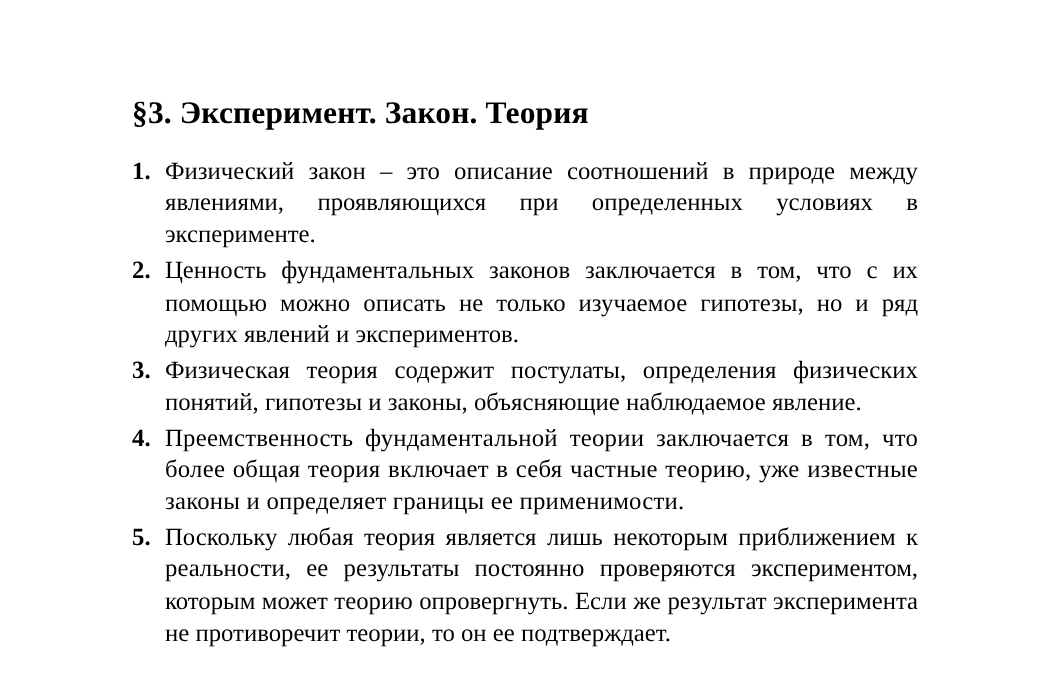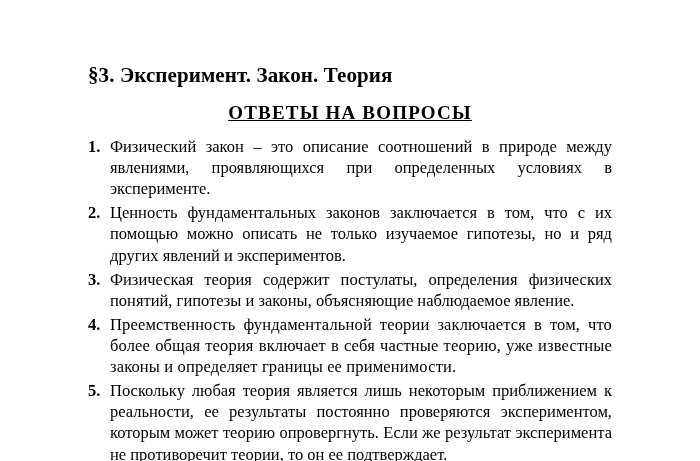--- a/index.html
+++ b/index.html
@@ -68,21 +68,20 @@
     font-family: Liberation Serif, serif;
   }
 </style>
 </head>
 <body>
 
 <div class="page">
 
   <h1 class="section-title">§3. Эксперимент. Закон. Теория</h1>
 
-  <h2 class="subtitle">ОТВЕТЫ НА ВОПРОСЫ</h2>
 
   <ol class="answers">
     <li>
       <span class="num">1.</span>
       <span class="txt">Физический закон – это описание соотношений в природе между явлениями, проявляющихся при определенных условиях в эксперименте.</span>
     </li>
     <li>
       <span class="num">2.</span>
       <span class="txt">Ценность фундаментальных законов заключается в том, что с их помощью можно описать не только изучаемое гипотезы, но и ряд других явлений и экспериментов.</span>
     </li>

